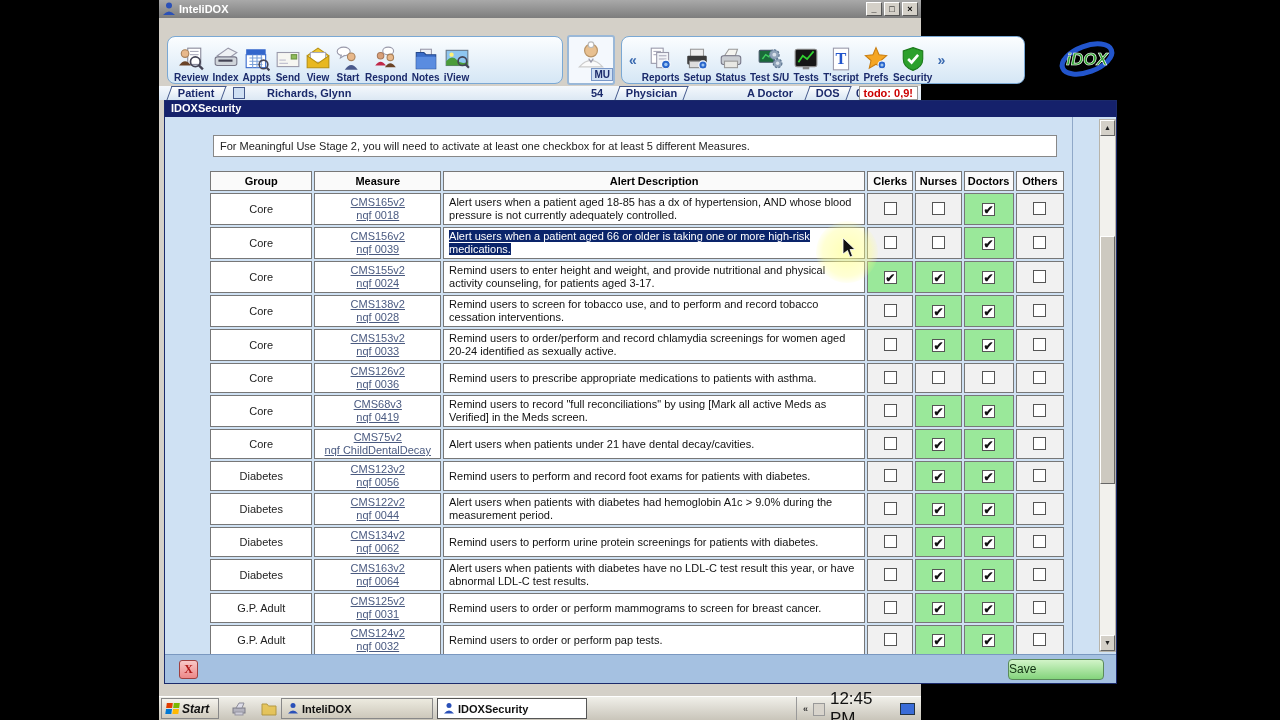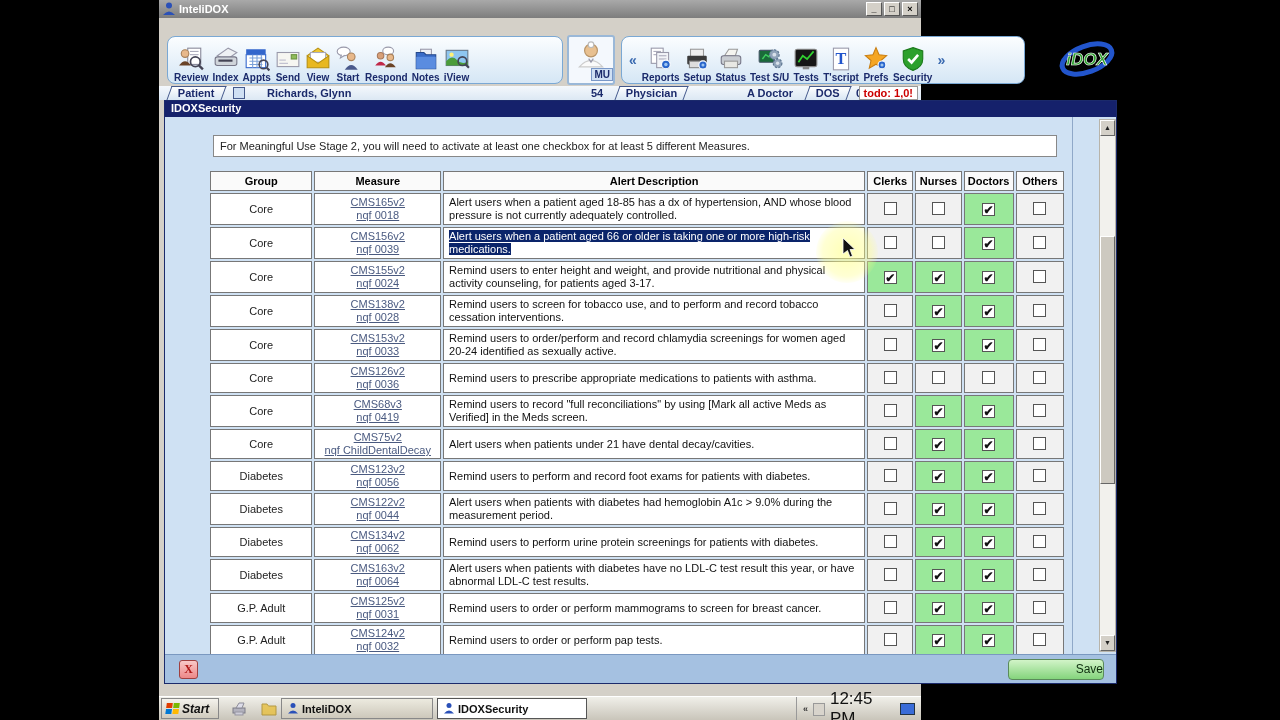--- a/index.html
+++ b/index.html
@@ -95,21 +95,21 @@
 
   
   .dbottom { position:absolute; left:0; bottom:0; width:100%; height:29px; background:#a5c1e1;
              border-top:1px solid #7a98c0; }
   .xbtn { position:absolute; left:14px; top:5px; width:19px; height:19px;
           background:linear-gradient(#f8c8c8,#ee8888); border:1px solid #a04040; border-radius:3px;
           color:#b01818; font-weight:bold; font-size:12px; text-align:center; line-height:17px;
           font-family:"Liberation Serif", serif; cursor:pointer; }
   .savebtn { position:absolute; right:12px; top:4px; width:96px; height:21px;
              background:linear-gradient(#d2f4c8,#84d47c); border:1px solid #5a8a5a; border-radius:4px;
-             font-size:12px; color:#103010; text-align:right; line-height:19px; cursor:pointer; }
+             font-size:12px; color:#103010; text-align:left; line-height:19px; cursor:pointer; }
 
   
   .taskbar { position:absolute; left:0; top:696px; width:100%; height:24px;
              background:linear-gradient(#f0efe9,#c9c5ba); border-top:1px solid #fff; }
   .startbtn { position:absolute; left:2px; top:1px; width:58px; height:21px;
               background:linear-gradient(#f4f2ec,#cfcabd); border:1px solid #888;
               display:flex; align-items:center; gap:3px; padding:0 4px; cursor:pointer; }
   .flag { width:13px; height:12px; display:grid; grid-template-columns:6px 6px; grid-template-rows:5px 5px;
           gap:1px; transform:skewX(-8deg); }
   .flag i:nth-child(1){background:#e03c00;} .flag i:nth-child(2){background:#7ab800;}
@@ -342,21 +342,21 @@
     <span class="ptext" style="left:432px;">54</span>
     <div class="ptab" style="left:458px;">
         <span>Physician</span>
       </div>
     <span class="ptext" style="left:588px;">A Doctor</span>
     <div class="ptab" style="left:648px;">
         <span>DOS</span>
       </div>
     <span class="ptext" style="left:697px;">06/10/2014</span>
     <div class="pchk" style="left:764px;"></div>
-    <div class="todo">todo: 1,0!</div>
+    <div class="todo">todo: 0,9!</div>
   </div>
 
   <div class="dialog">
     <div class="dtitle">IDOXSecurity</div>
 
     <div class="dbody">
       <div class="notice">For Meaningful Use Stage 2, you will need to activate at least one checkbox for at least 5 different Measures.</div>
 
       <table class="measures">
         <colgroup>

